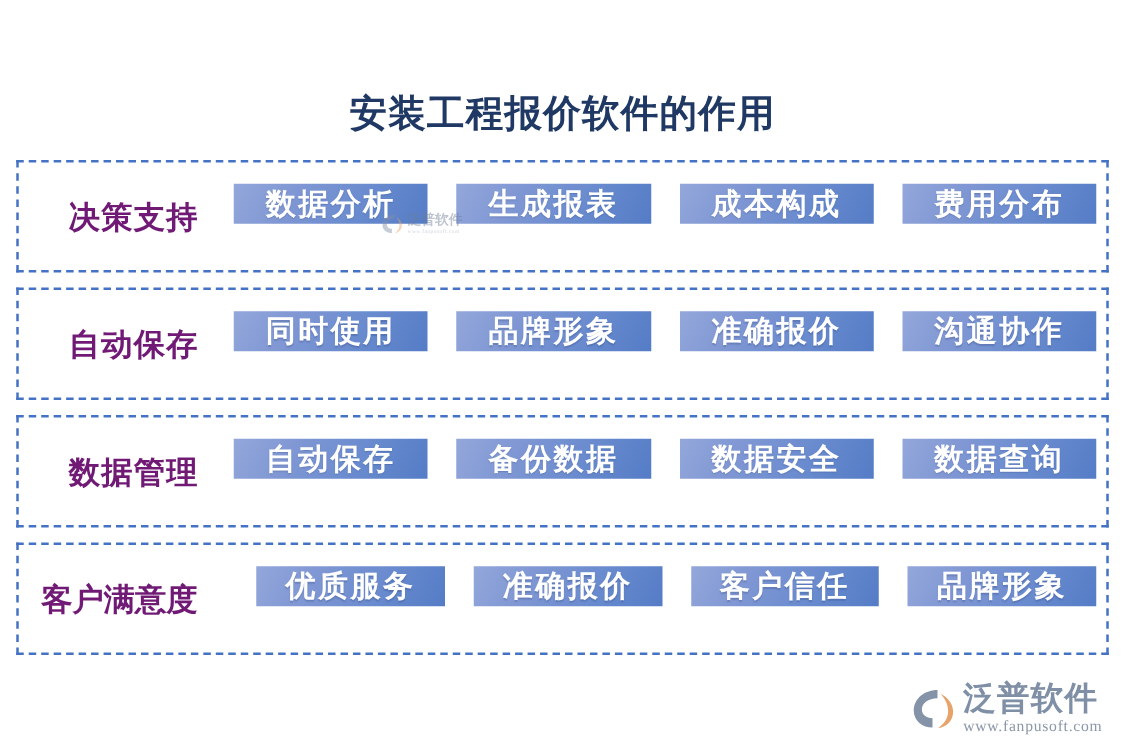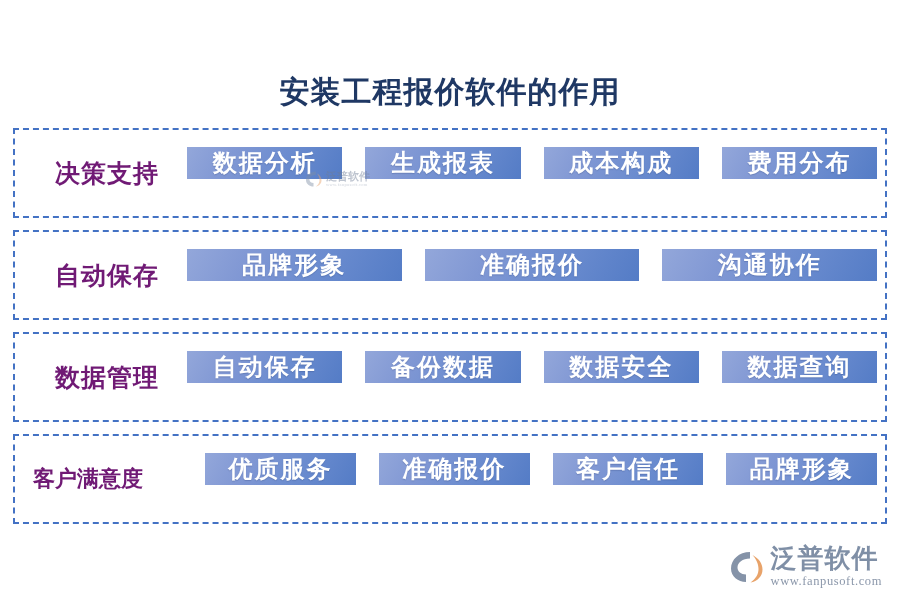--- a/index.html
+++ b/index.html
@@ -65,21 +65,21 @@
     font-size: 25px;
     font-weight: bold;
     color: #701a75;
     letter-spacing: 1px;
     white-space: nowrap;
   }
 
   .row-label.wide {
     width: 172px;
     min-width: 172px;
-    font-size: 22px;
+    font-size: 25px;
     letter-spacing: 0px;
     text-align: left;
     padding-left: 6px;
   }
 
   .cells {
     display: flex;
     flex: 1;
     gap: 23px;
     height: 52px;
@@ -189,20 +189,21 @@
         <div class="cell">数据分析</div>
         <div class="cell">生成报表</div>
         <div class="cell">成本构成</div>
         <div class="cell">费用分布</div>
       </div>
     </div>
 
     <div class="row">
       <div class="row-label">自动保存</div>
       <div class="cells">
+        <div class="cell">同时使用</div>
         <div class="cell">品牌形象</div>
         <div class="cell">准确报价</div>
         <div class="cell">沟通协作</div>
       </div>
     </div>
 
     <div class="row">
       <div class="row-label">数据管理</div>
       <div class="cells">
         <div class="cell">自动保存</div>

